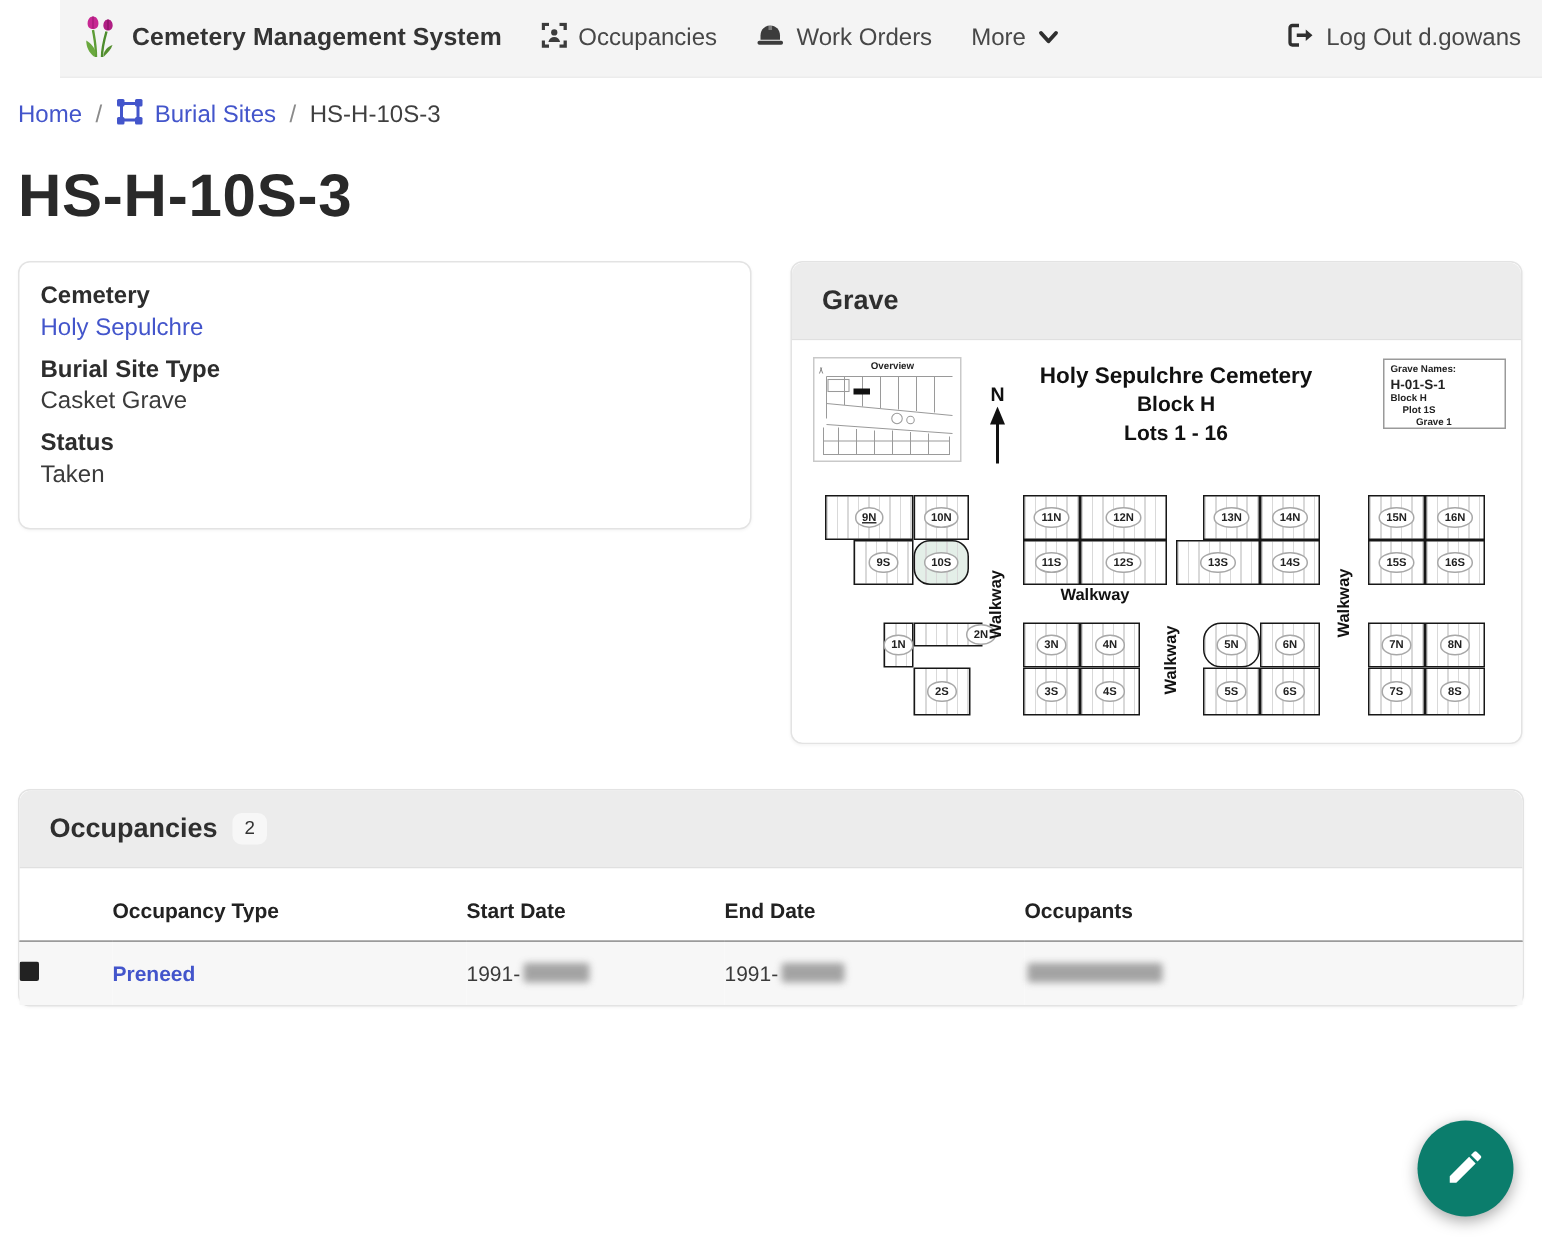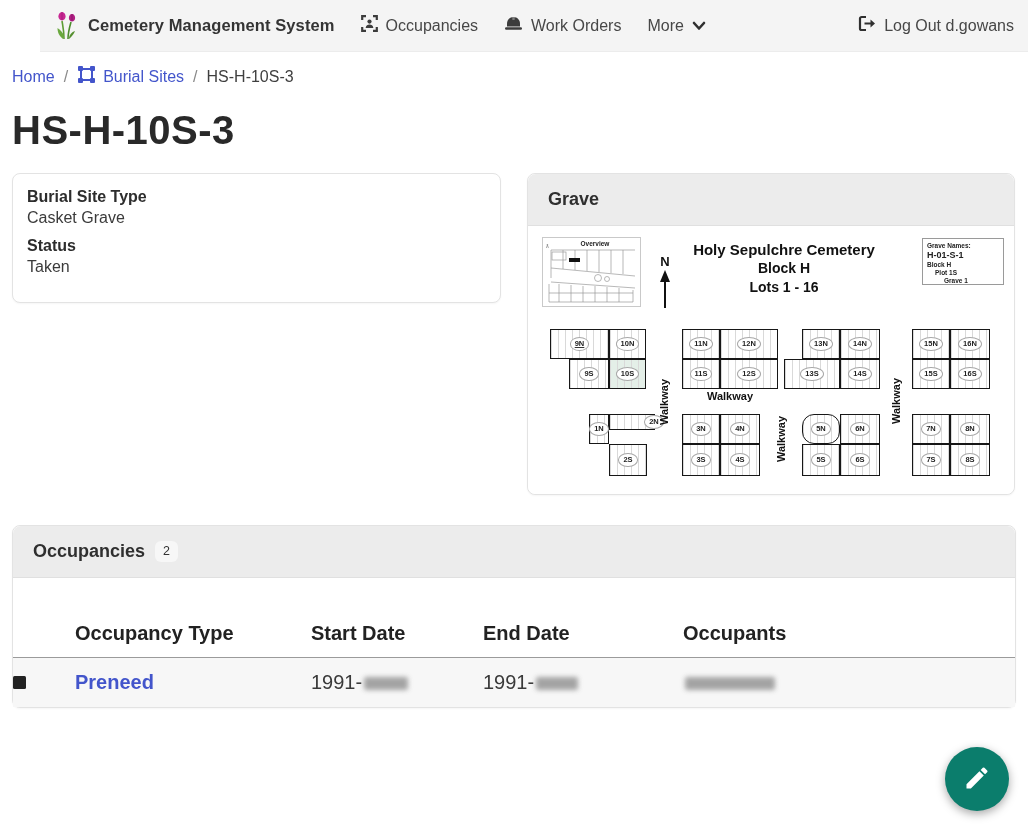--- a/index.html
+++ b/index.html
@@ -78,36 +78,36 @@
     font-weight:bold; color:#222;
   }
   .legend div { font-size:6.5px; line-height:8px; }
   .legend .lg-id { font-size:9px; line-height:11px; }
   .lg-i1 { padding-left:8px; } .lg-i2 { padding-left:17px; }
   .plot {
     position:absolute; border:1.5px solid #171717; background:#fff;
     background-image:repeating-linear-gradient(90deg, #d9d9d9 0 1px, transparent 1px 7px);
     display:flex; align-items:center; justify-content:center;
   }
-  .plot.hl { background-color:#e4efe8; }
+  .plot.hl { background-color:#e4efe8;border-radius:11px; }
   .plot-label {
     background:#fff; border:1px solid #a8a8a8; border-radius:50%;
     font-size:7.5px; font-weight:bold; color:#222; padding:2px 4px; line-height:1;
   }
   .walkway { position:absolute; width:64px; text-align:center; font-size:11px; font-weight:bold; color:#111; }
   .walkway.v { transform:rotate(-90deg); }
 
   
   .occ-section { padding:0 12px; margin-top:30px; }
   .occ-card { width:1004px; }
   .badge {
     background:#f7f7f7; border-radius:6px; padding:4px 8px;
     font-size:12.5px; font-weight:normal; color:#333; line-height:1;
   }
-  table.occ { width:100%; border-collapse:collapse; font-size:20px;margin-top:24px; }
+  table.occ { width:100%; border-collapse:collapse; font-size:14px; }
   table.occ th {
     text-align:left; font-weight:bold; color:#222;
     padding:20px 8px 12px 0; border-bottom:1px solid #9b9b9b;
   }
   table.occ td { padding:13px 8px 13px 0; border-bottom:1px solid #e4e4e4; color:#3a3a3a; }
   table.occ tr.striped td { background:#f7f7f7; }
   table.occ tr:last-child td { border-bottom:none; }
   td.icon-cell, th.icon-cell { padding-left:25px; }
   a.occ-link { color:#4355cb; font-weight:bold; }
   .redact {
@@ -208,20 +208,24 @@
     <span>Burial Sites</span>
   </a>
   <span class="bc-sep">/</span>
   <span class="bc-current">HS-H-10S-3</span>
 </div>
 
 <h1 class="page-title">HS-H-10S-3</h1>
 
 <div class="row">
   <section class="card details-card">
+    <div class="field">
+      <div class="flabel">Cemetery</div>
+      <a class="fvalue">Holy Sepulchre</a>
+    </div>
     <div class="field">
       <div class="flabel">Burial Site Type</div>
       <div class="fvalue">Casket Grave</div>
     </div>
     <div class="field">
       <div class="flabel">Status</div>
       <div class="fvalue">Taken</div>
     </div>
   </section>
 

